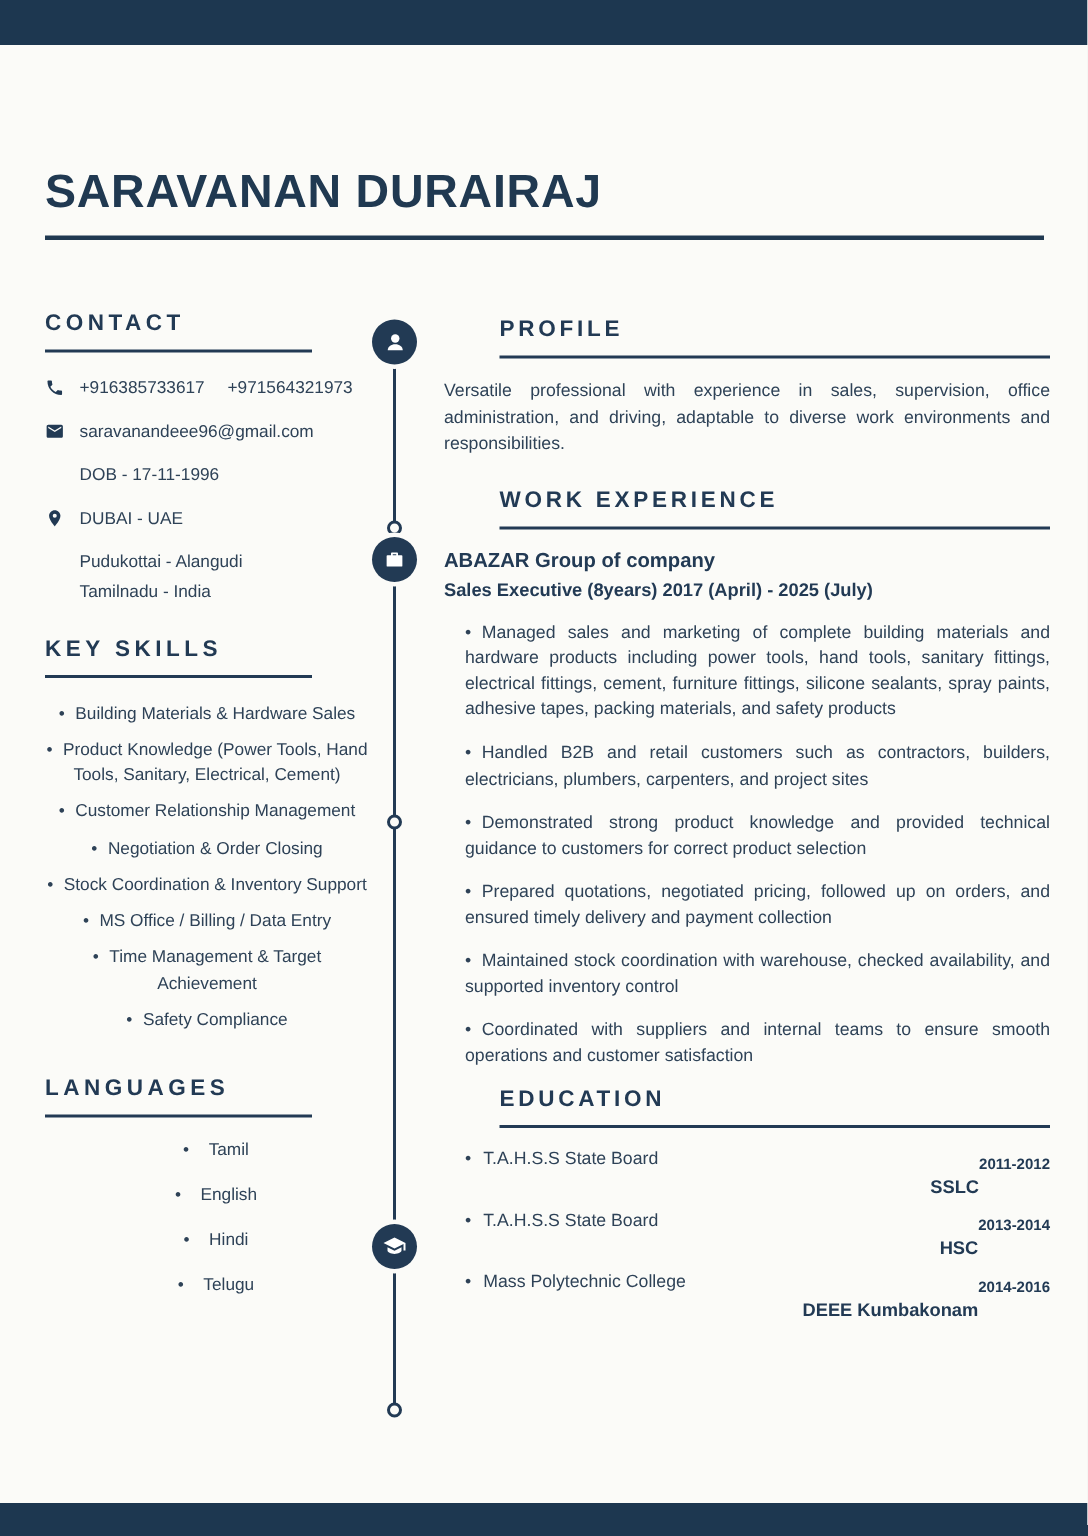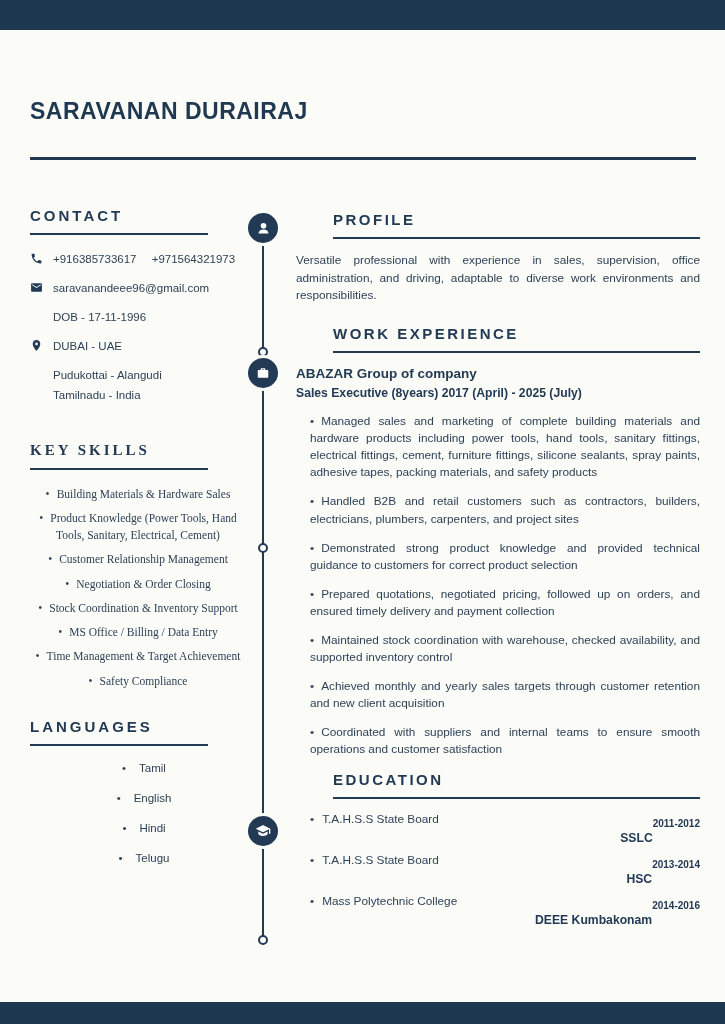--- a/index.html
+++ b/index.html
@@ -7,43 +7,43 @@
   .page {
     position: relative; width: 725px; height: 1024px; margin: 0 auto;
     background: #fbfbf8; overflow: hidden;
     --navy: #223a54; --text: #2e4257; --bar: #1d3750;
   }
   .bar { position: absolute; left: 0; right: 0; background: var(--bar); }
   .bar.top { top: 0; height: 30px; }
   .bar.bottom { bottom: 0; height: 22px; }
 
   .name {
-    position: absolute; left: 30px; top: 98px; margin: 0;
-    font-size: 23px; font-weight: 800; letter-spacing: .5px; color: #203951;
+    position: absolute; left: 30px; top: 110px; margin: 0;
+    font-size: 31px; font-weight: 800; letter-spacing: .5px; color: #203951;
   }
   .title-rule { position: absolute; left: 30px; top: 157px; width: 666px; height: 2.5px; background: #203951; }
 
   
   .h2 {
     margin: 0 0 16px 0; padding-bottom: 9px; border-bottom: 2.5px solid var(--navy);
     font-size: 15px; font-weight: 800; letter-spacing: 3px; color: var(--navy);
   }
   .left .h2 { width: 178px; }
   .right .h2 { letter-spacing: 2.5px; margin-bottom: 13px; margin-left: 37px; }
 
   
   .left { position: absolute; left: 30px; top: 207px; width: 216px; }
   .c-row { display: flex; align-items: flex-start; gap: 9px; margin-bottom: 13px;
            font-size: 11.5px; line-height: 1.4; color: var(--text); }
   .c-row .ic { flex: 0 0 14px; width: 14px; display: flex; margin-top: 1px; }
   .c-row.indent { padding-left: 23px; }
   .phones span + span { margin-left: 12px; }
   .addr div { margin-bottom: 4px; }
 
-  .sec-skills { margin-top: 34px; font-family: Liberation Serif, serif; }
+  .sec-skills { margin-top: 16px; }
   .sec-langs  { margin-top: 28px; }
   ul.skills, ul.langs { margin: 0; padding: 0; list-style: none; text-align: center; }
   ul.skills li { font-size: 11.5px; line-height: 1.5; color: var(--text); margin-bottom: 7px; }
   ul.skills li::before { content: "•"; margin-right: 7px; color: var(--text); }
   ul.langs { padding-left: 12px; margin-top: 4px; }
   ul.langs li { font-size: 11.5px; color: var(--text); margin-bottom: 18px; }
   ul.langs li::before { content: "•"; margin-right: 13px; }
 
   
   .tl-line { position: absolute; left: 262px; top: 228px; width: 2px; height: 712px; background: var(--navy); }
@@ -193,21 +193,20 @@
       <h2 class="h2">WORK EXPERIENCE</h2>
       <div class="company">ABAZAR Group of company</div>
       <div class="role">Sales Executive (8years) 2017 (April) - 2025 (July)</div>
       <ul class="wlist">
 
       <li>Managed sales and marketing of complete building materials and hardware products including power tools, hand tools, sanitary fittings, electrical fittings, cement, furniture fittings, silicone sealants, spray paints, adhesive tapes, packing materials, and safety products</li>
           <li>Handled B2B and retail customers such as contractors, builders, electricians, plumbers, carpenters, and project sites</li>
           <li>Demonstrated strong product knowledge and provided technical guidance to customers for correct product selection</li>
           <li>Prepared quotations, negotiated pricing, followed up on orders, and ensured timely delivery and payment collection</li>
           <li>Maintained stock coordination with warehouse, checked availability, and supported inventory control</li>
-          <li>Achieved monthly and yearly sales targets through customer retention and new client acquisition</li>
           <li>Coordinated with suppliers and internal teams to ensure smooth operations and customer satisfaction</li>
         </ul>
     </section>
 
     <section class="sec-edu">
       <h2 class="h2">EDUCATION</h2>
       <div>
 
           <div class="edu-row">
             <div class="edu-left">

